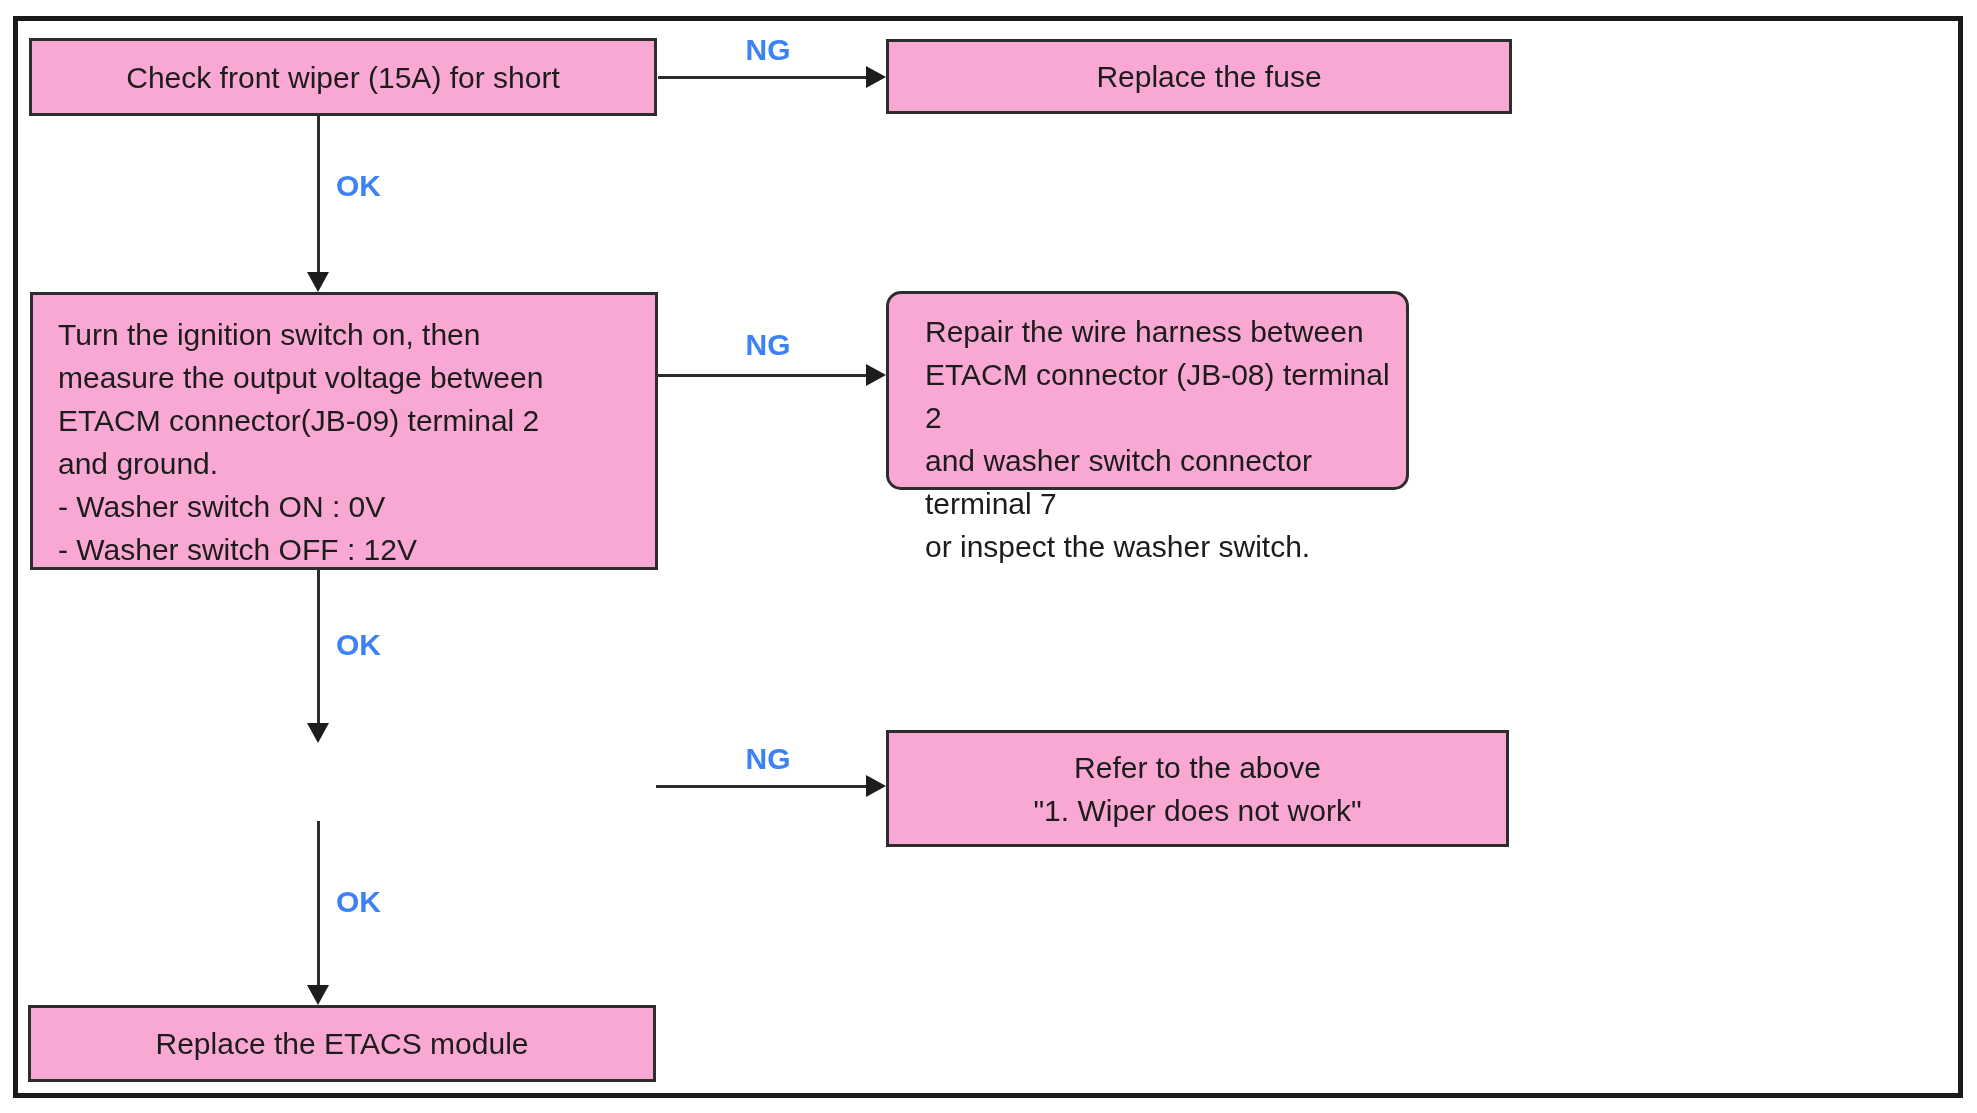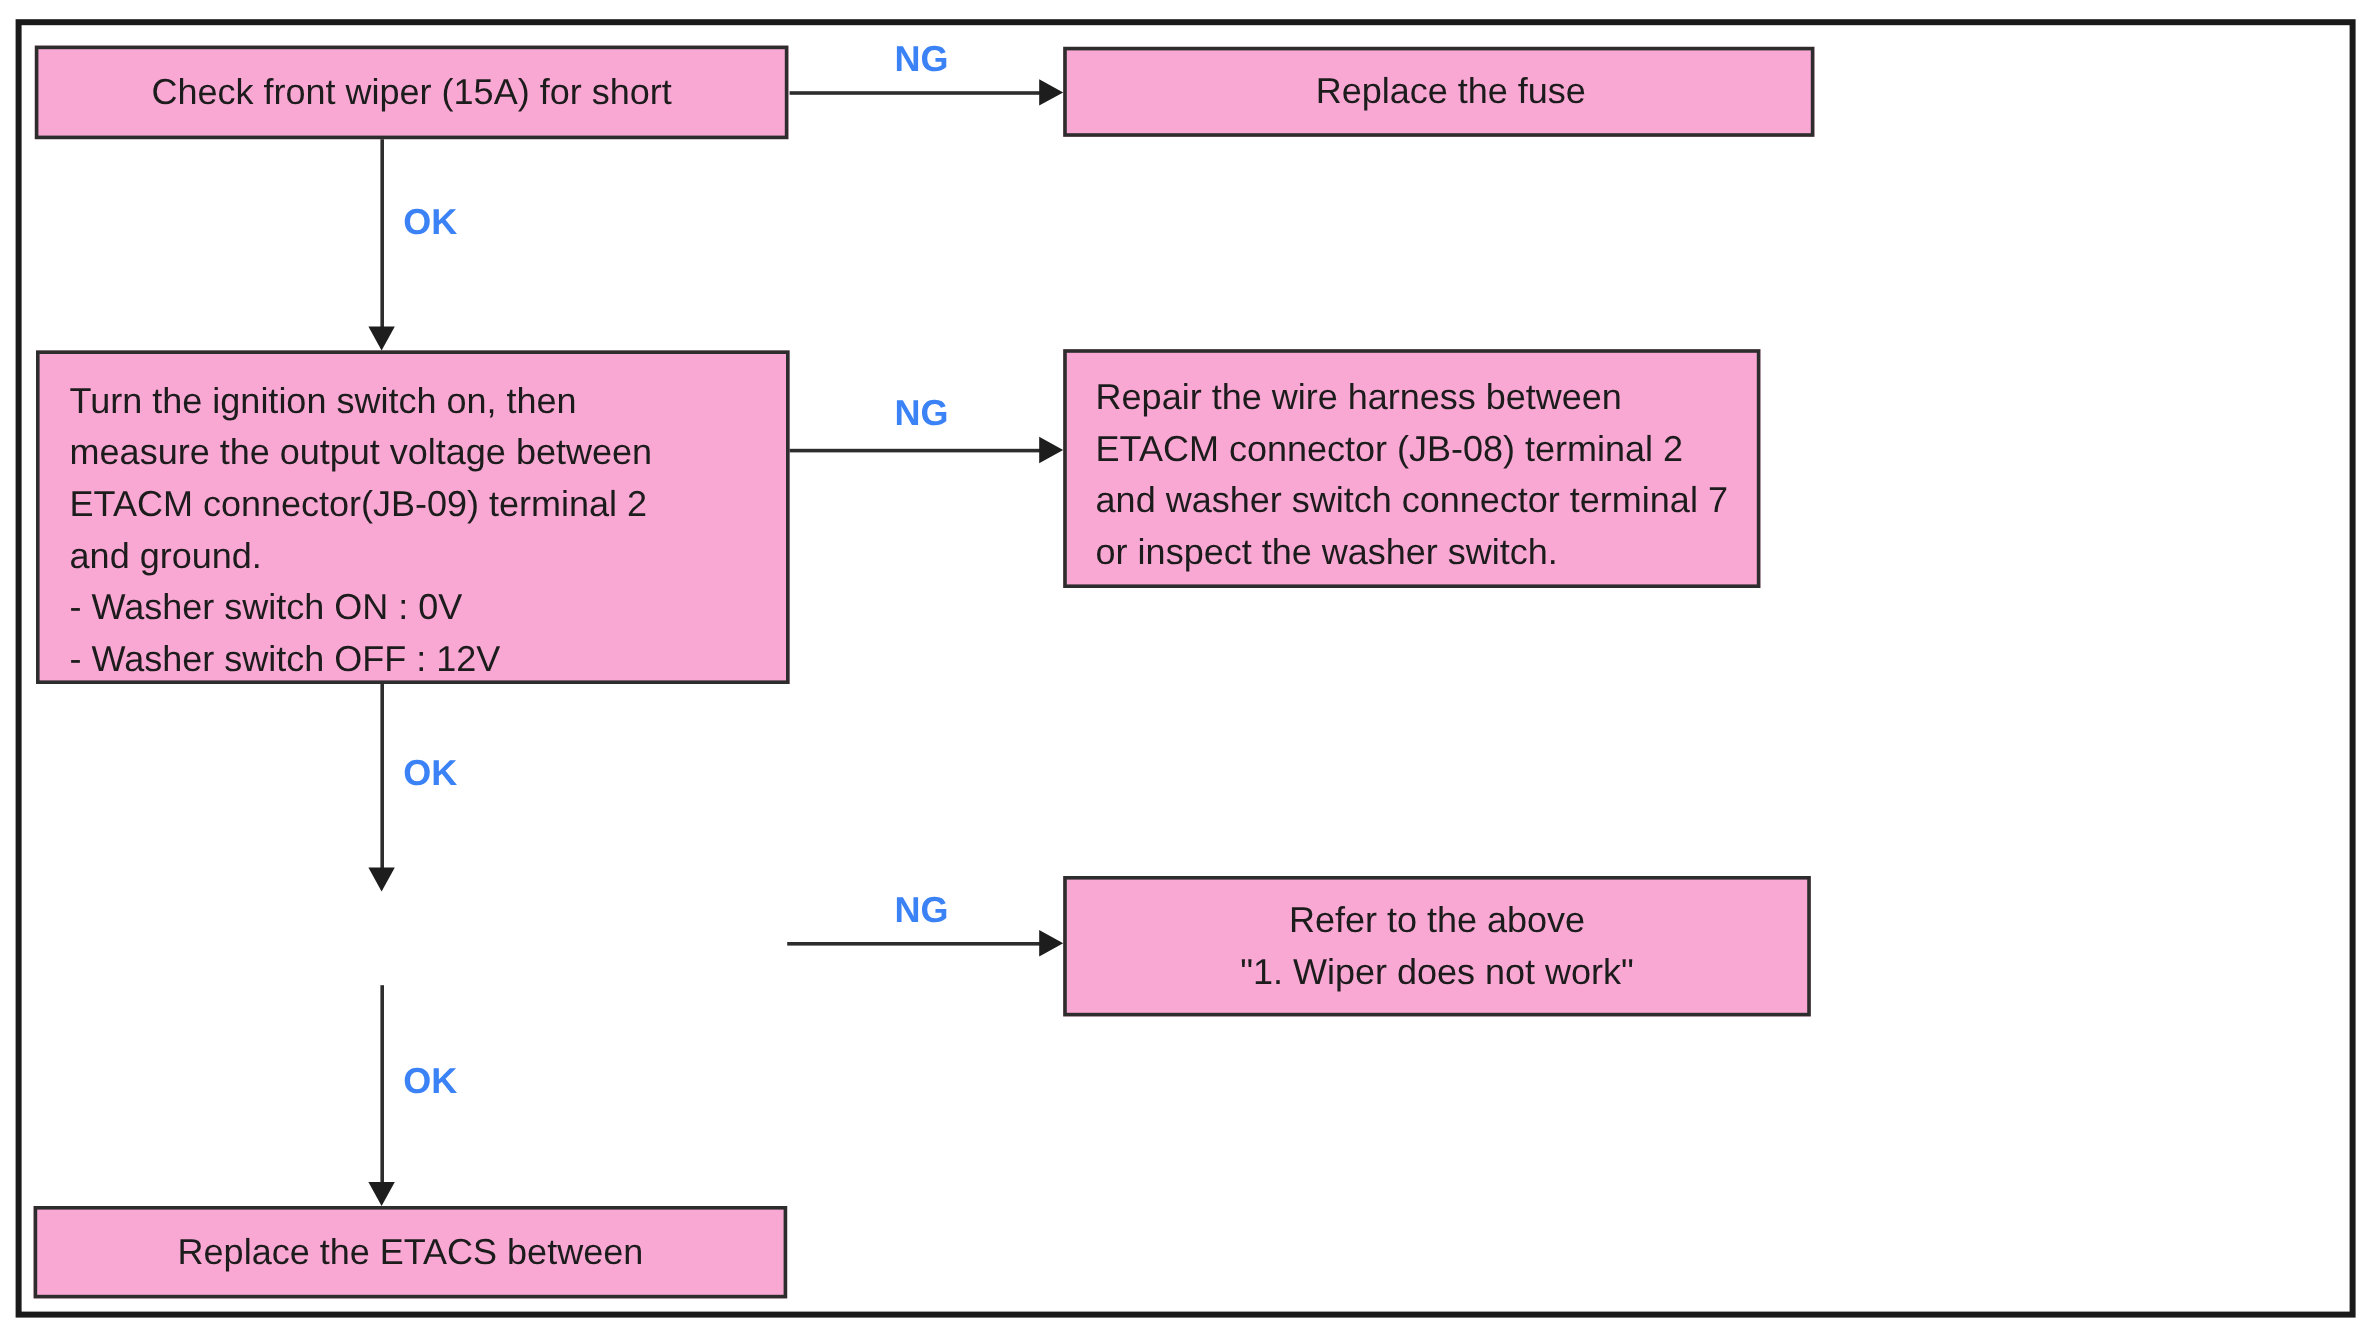--- a/index.html
+++ b/index.html
@@ -34,21 +34,21 @@
     justify-content: center;
     text-align: center;
   }
   
   .b1 { left: 29px;  top: 38px;   width: 628px; height: 78px;  }
   .b2 { left: 30px;  top: 292px;  width: 628px; height: 278px; padding: 18px 16px 0 25px; }
   .b3 { left: 29px;  top: 743px;  width: 628px; height: 78px;  }
   .b4 { left: 28px;  top: 1005px; width: 628px; height: 77px;  }
   
   .r1 { left: 886px; top: 39px;   width: 626px; height: 75px; padding-left: 20px;  }
-  .r2 { left: 886px; top: 291px;  width: 581px; height: 199px; padding: 16px 16px 0 24px; }
+  .r2 { left: 886px; top: 291px;  width: 523px; height: 199px; padding: 16px 16px 0 36px; border-radius: 15px; }
   .r3 { left: 886px; top: 730px;  width: 623px; height: 117px; }
   
   .vline { position: absolute; left: 317px; width: 3px; background: #2d2d2d; }
   .v1 { top: 116px; height: 158px; }
   .v2 { top: 570px; height: 155px; }
   .v3 { top: 821px; height: 166px; }
   .vhead {
     position: absolute; left: 307px; width: 0; height: 0;
     border-left: 11px solid transparent;
     border-right: 11px solid transparent;
@@ -96,21 +96,21 @@
   <div class="node centered b1">Check front wiper (15A) for short</div>
 
   <div class="node b2">Turn the ignition switch on, then
 measure the output voltage between
 ETACM connector(JB-09) terminal 2
 and ground.
 - Washer switch ON : 0V
 - Washer switch OFF : 12V</div>
 
 
-  <div class="node centered b4">Replace the ETACS between</div>
+  <div class="node centered b4">Replace the ETACS module</div>
 
   <div class="node centered r1">Replace the fuse</div>
 
   <div class="node r2">Repair the wire harness between
 ETACM connector (JB-08) terminal 2
 and washer switch connector terminal 7
 or inspect the washer switch.</div>
 
   <div class="node centered r3">Refer to the above
 "1. Wiper does not work"</div>

